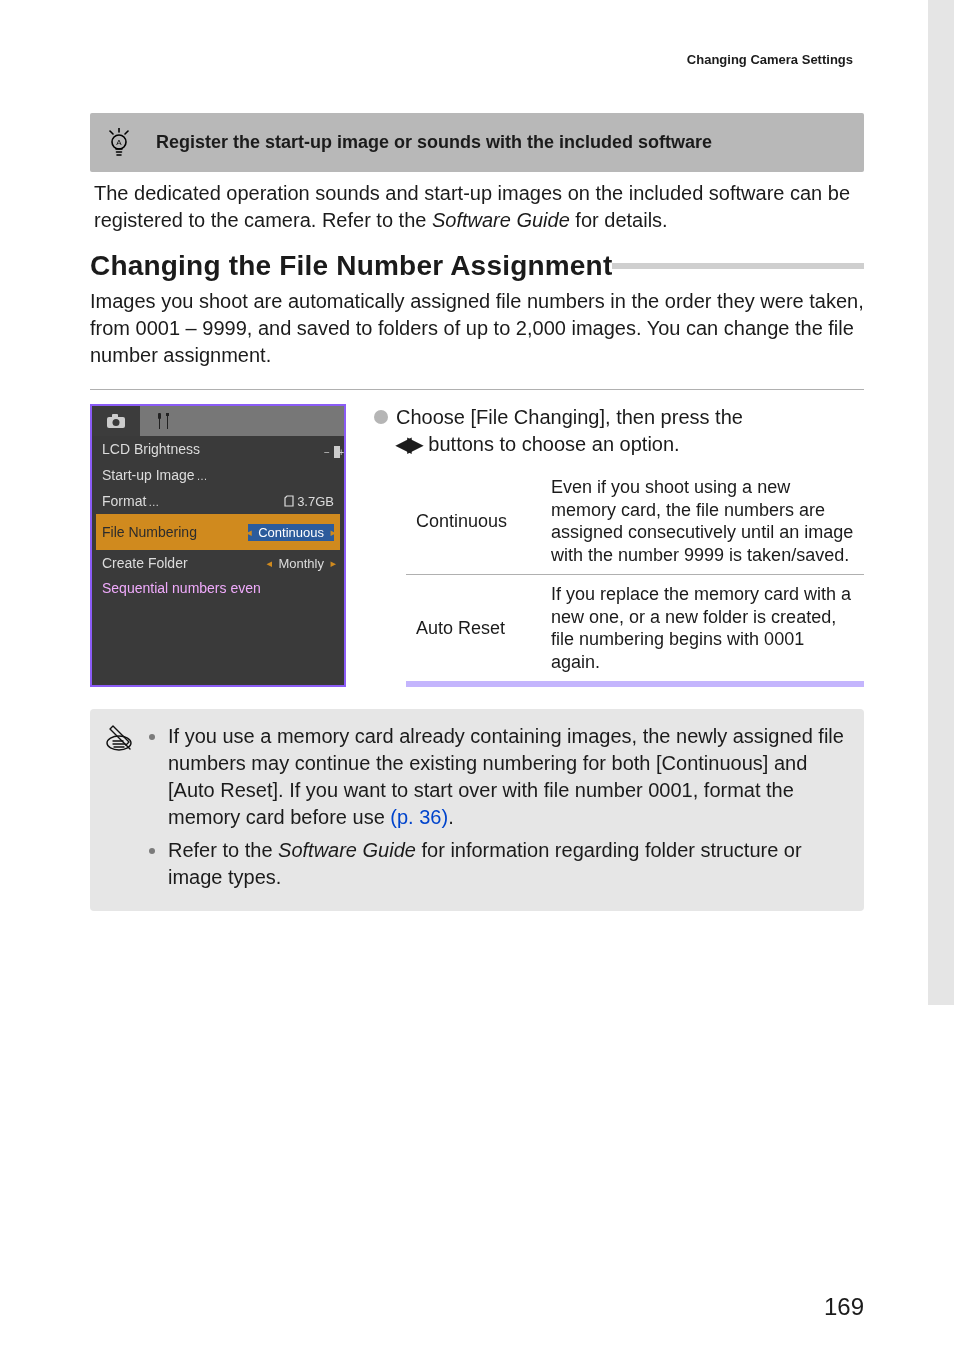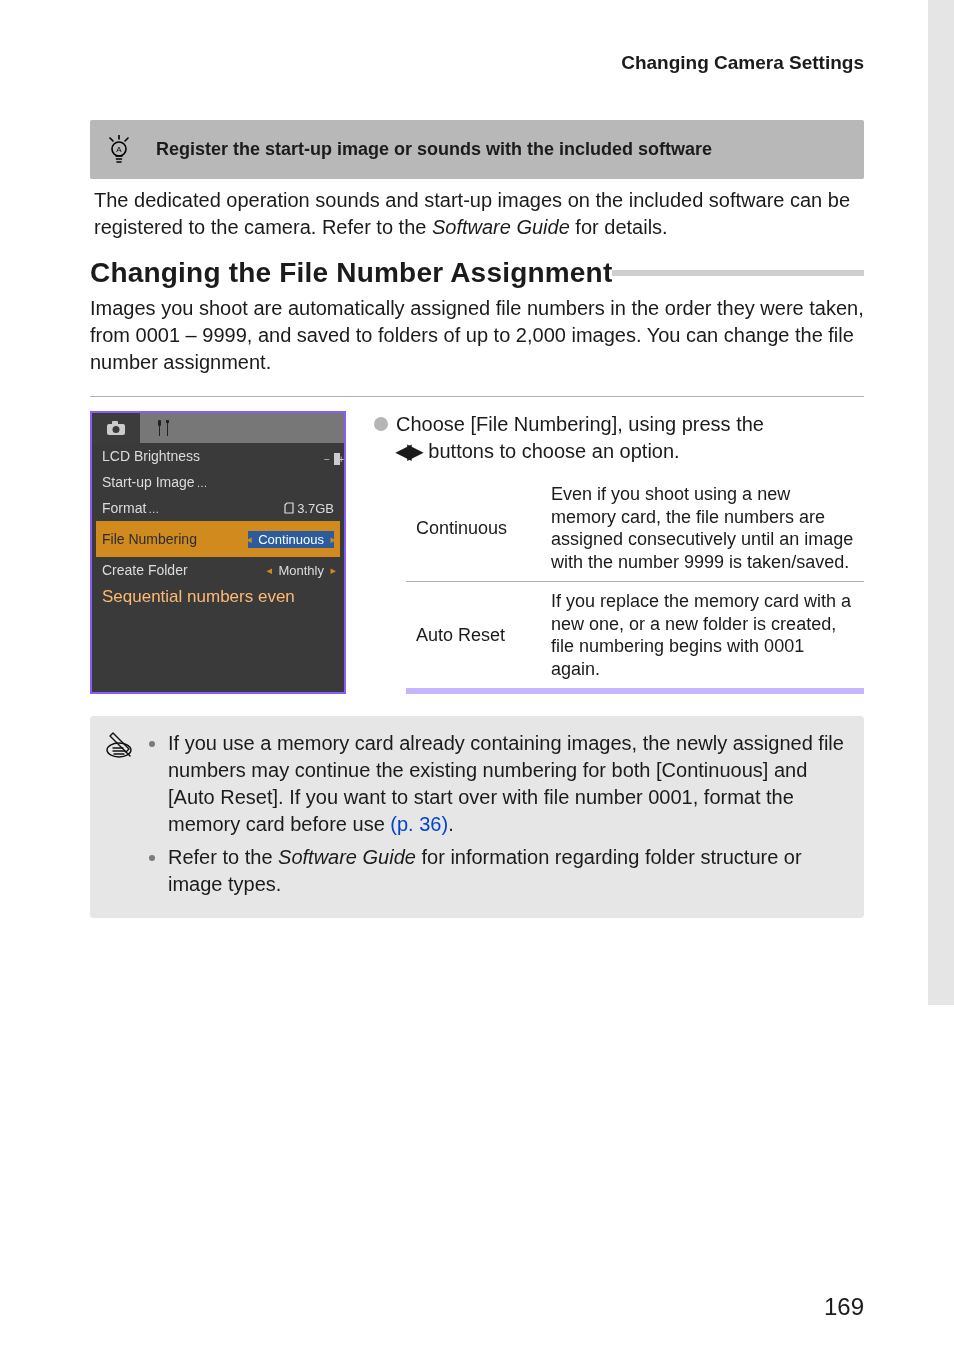--- a/index.html
+++ b/index.html
@@ -34,23 +34,23 @@
   .side-tab {
     position: absolute;
     top: 0;
     right: 0;
     width: 26px;
     height: 1005px;
     background: #e5e5e5;
   }
   .running-head {
     font-weight: bold;
-    font-size: 19px;
+    font-size: 13px;
     text-align: right;
-    margin: 0 0 46px 0;
+    margin: 0 11px 46px 0;
   }
 
   .callout {
     background: var(--grey-band);
     padding: 10px 18px 10px 58px;
     position: relative;
     border-radius: 2px;
   }
   .callout .callout-icon {
     position: absolute;
@@ -169,22 +169,22 @@
     right: -2px;
     top: 50%;
     transform: translateY(-50%);
     font-size: 11px;
   }
   .lcd .row.createfolder .rvalue {
     position: relative;
     padding: 1px 10px;
   }
   .lcd .hint {
-    font-size: 17px;
-    color: #fdba74;
+    font-size: 14px;
+    color: #f0abfc;
     padding: 4px 10px 8px 10px;
   }
   .brightness-bar {
     width: 90px; height: 6px;
     background: linear-gradient(to right, #555 0%, #555 40%, #999 40%, #999 42%, #555 42%, #555 100%);
     position: relative;
     border-radius: 1px;
   }
   .brightness-bar::before, .brightness-bar::after {
     content: "";
@@ -350,21 +350,21 @@
         <span class="rlabel">Create Folder</span>
         <span class="rvalue">Monthly</span>
       </div>
       <div class="hint">Sequential numbers even</div>
     </div>
 
     <div class="step-right">
       <div class="step-line">
         <span class="bullet"></span>
         <span>
-          <span>Choose [File Numbering], using press the </span><br>
+          <span>Choose [File Changing], then press the </span><br>
           <span class="arrows">◀▶</span><span> buttons to choose an option.</span>
         </span>
       </div>
 
       <table class="option-table">
         <tbody>
             <tr>
           <td class="key">Continuous</td>
           <td>Even if you shoot using a new memory card, the file numbers are assigned consecutively until an image with the number 9999 is taken/saved.</td>
         </tr>

